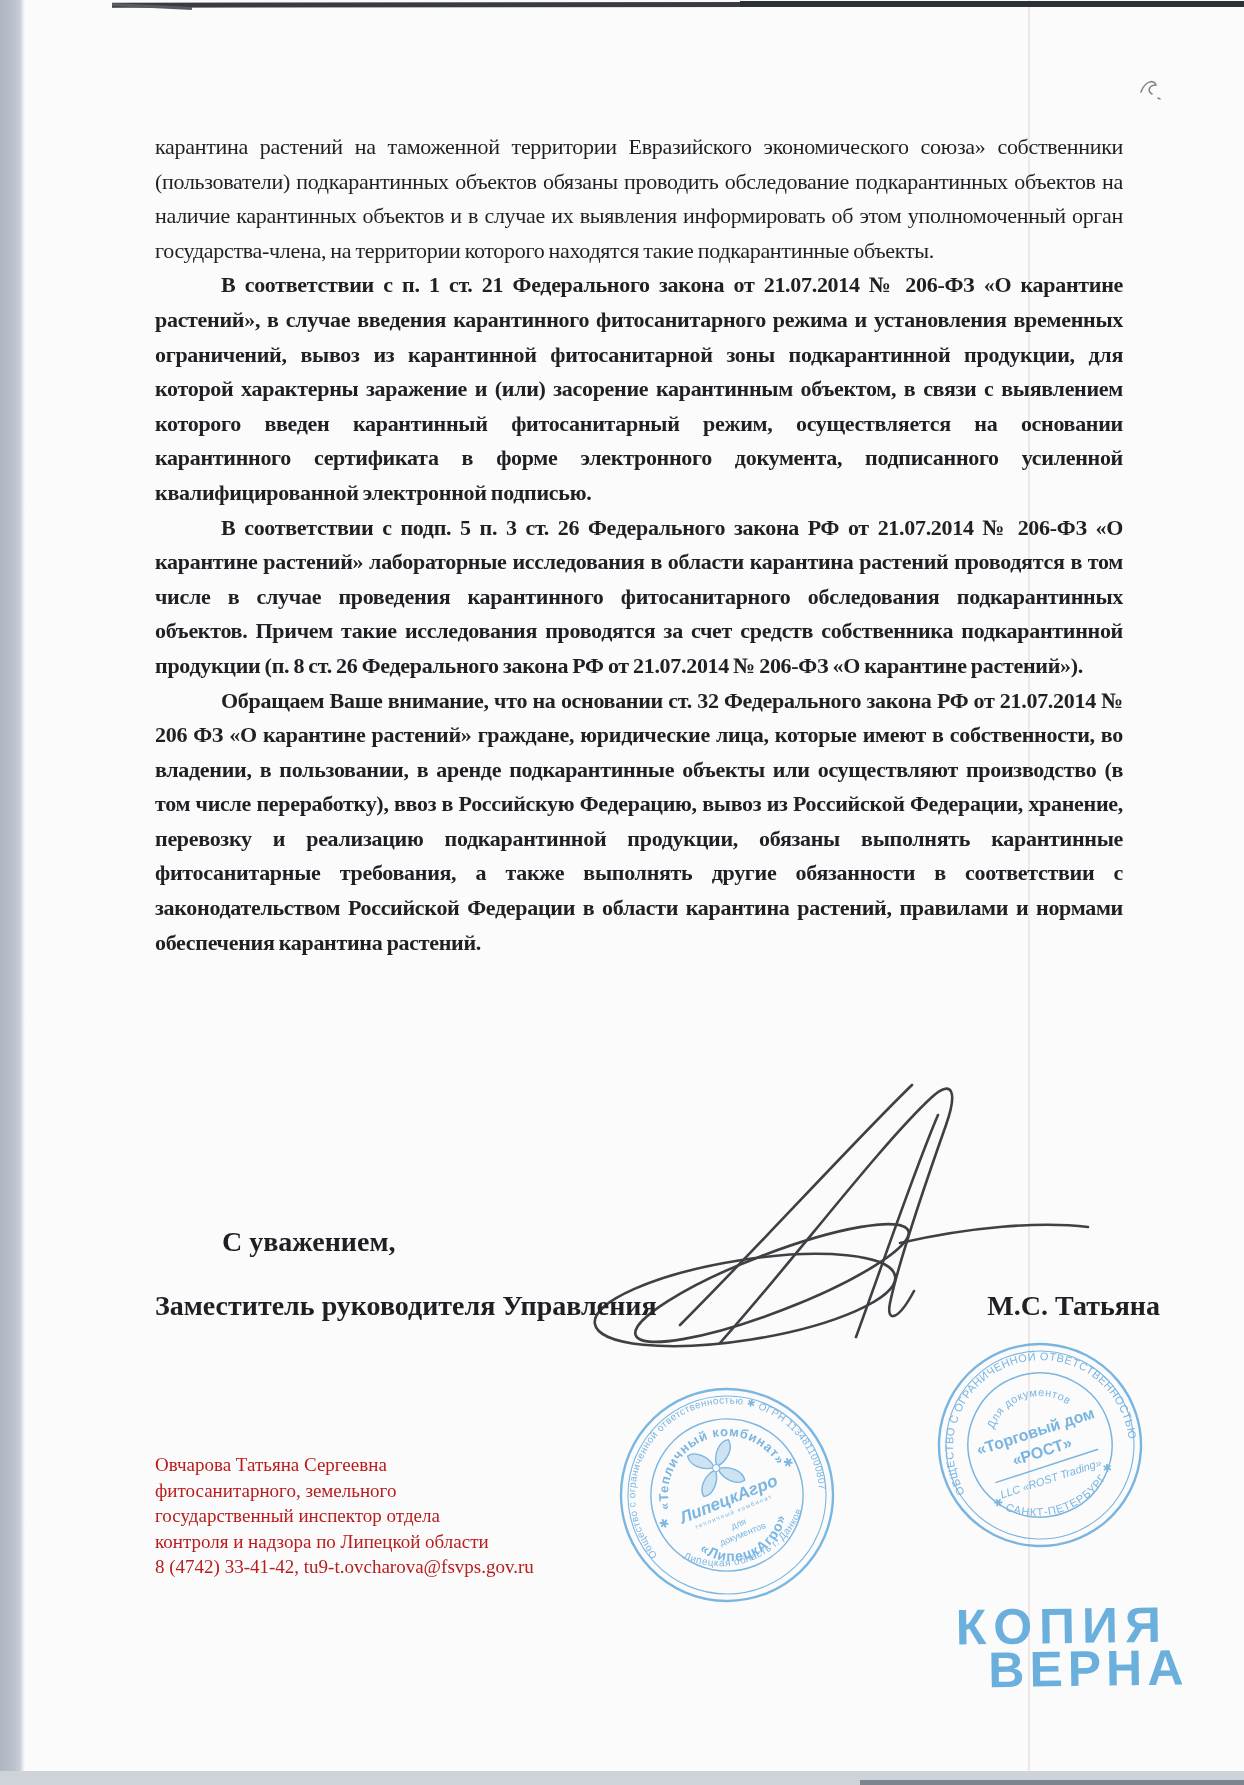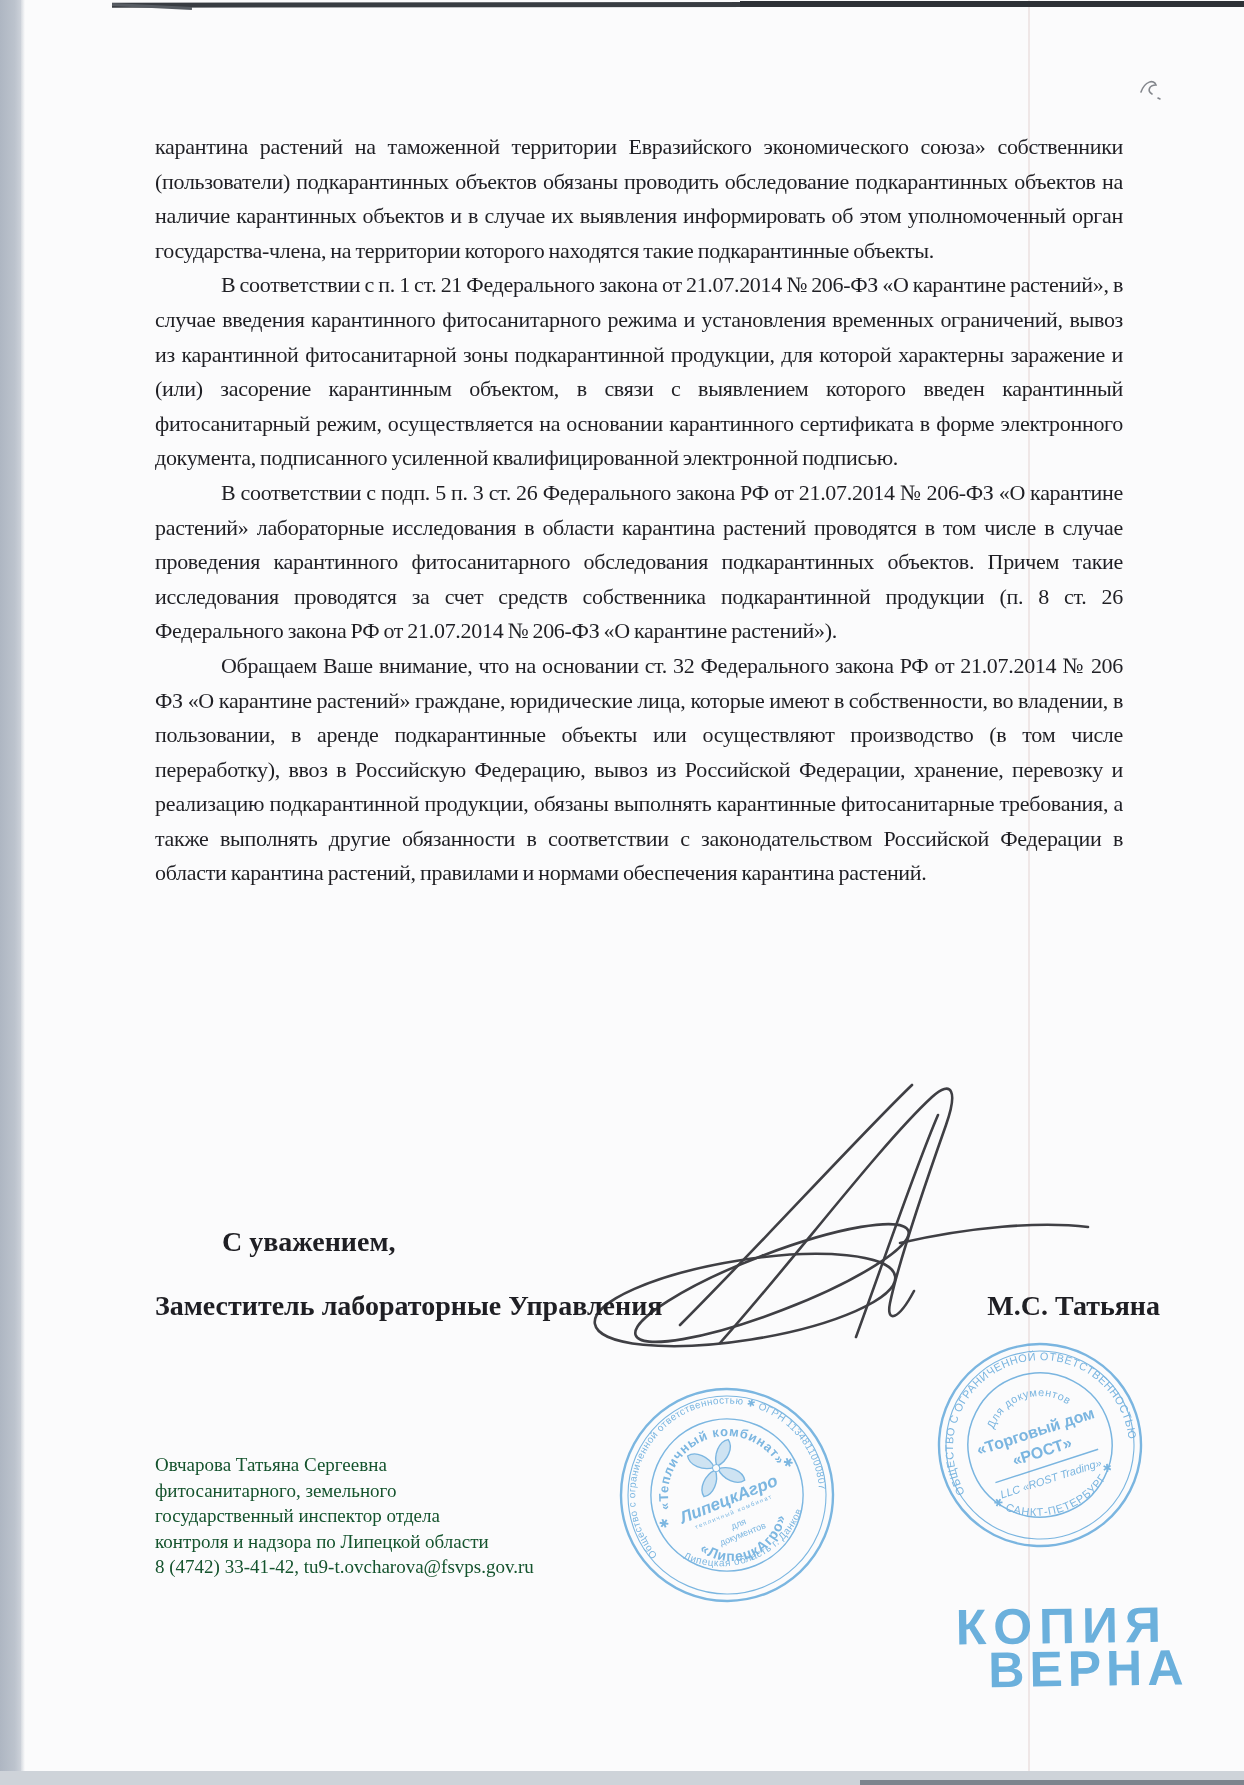--- a/index.html
+++ b/index.html
@@ -18,25 +18,25 @@
   .scan-bottom{position:absolute;left:0;right:0;bottom:0;height:14px;background:#ced3d9;}
   .scan-bottom-dark{position:absolute;left:860px;right:0;bottom:0;height:5px;background:#7d848d;}
   .scan-bottom-line{position:absolute;left:0;width:58%;bottom:12px;height:2px;background:#b3b9c0;}
   .fold-line{position:absolute;left:1028px;top:0;width:2px;height:1771px;
              background:rgba(196,158,158,0.22);}
   
   .letter-body{position:absolute;left:155px;top:130px;width:968px;
                font-size:22px;line-height:34.6px;letter-spacing:-0.3px;word-spacing:-1px;
                text-align:justify;}
   .letter-body p{margin:0;}
-  .letter-body p.ind{text-indent:66px;}
+  .letter-body p.ind{text-indent:66px;font-weight:bold;}
   .closing{position:absolute;left:222px;top:1182px;font-size:28px;font-weight:700;margin-top:44px;}
   .sign-row{position:absolute;left:155px;top:1290px;width:1005px;display:flex;
             justify-content:space-between;font-size:28px;font-weight:700;}
-  .contact{position:absolute;left:155px;top:1452px;font-size:19px;line-height:25.5px;color:#14532d;}
+  .contact{position:absolute;left:155px;top:1452px;font-size:19px;line-height:25.5px;color:#b91c1c;}
   
   .sig-svg{position:absolute;left:560px;top:1075px;z-index:5;}
   
   .stamp{position:absolute;opacity:0.82;z-index:3;}
   .stamp-lipetsk{left:612px;top:1380px;}
   .stamp-rost{left:930px;top:1335px;}
   .copy-stamp{position:absolute;left:956px;top:1606px;transform:rotate(-0.8deg);
               font-family:"Liberation Sans",sans-serif;font-weight:700;color:#58a6d8;
               opacity:.88;z-index:3;}
   .copy-stamp .l1{font-size:50px;line-height:41px;letter-spacing:7px;}
@@ -62,21 +62,21 @@
   <div class="letter-body">
     <p>карантина растений на таможенной территории Евразийского экономического союза» собственники (пользователи) подкарантинных объектов обязаны проводить обследование подкарантинных объектов на наличие карантинных объектов и в случае их выявления информировать об этом уполномоченный орган государства-члена, на территории которого находятся такие подкарантинные объекты.</p>
     <p class="ind">В соответствии с п. 1 ст. 21 Федерального закона от 21.07.2014 № 206-ФЗ «О карантине растений», в случае введения карантинного фитосанитарного режима и установления временных ограничений, вывоз из карантинной фитосанитарной зоны подкарантинной продукции, для которой характерны заражение и (или) засорение карантинным объектом, в связи с выявлением которого введен карантинный фитосанитарный режим, осуществляется на основании карантинного сертификата в форме электронного документа, подписанного усиленной квалифицированной электронной подписью.</p>
     <p class="ind">В соответствии с подп. 5 п. 3 ст. 26 Федерального закона РФ от 21.07.2014 № 206-ФЗ «О карантине растений» лабораторные исследования в области карантина растений проводятся в том числе в случае проведения карантинного фитосанитарного обследования подкарантинных объектов. Причем такие исследования проводятся за счет средств собственника подкарантинной продукции (п. 8 ст. 26 Федерального закона РФ от 21.07.2014 № 206-ФЗ «О карантине растений»).</p>
     <p class="ind">Обращаем Ваше внимание, что на основании ст. 32 Федерального закона РФ от 21.07.2014 № 206 ФЗ «О карантине растений» граждане, юридические лица, которые имеют в собственности, во владении, в пользовании, в аренде подкарантинные объекты или осуществляют производство (в том числе переработку), ввоз в Российскую Федерацию, вывоз из Российской Федерации, хранение, перевозку и реализацию подкарантинной продукции, обязаны выполнять карантинные фитосанитарные требования, а также выполнять другие обязанности в соответствии с законодательством Российской Федерации в области карантина растений, правилами и нормами обеспечения карантина растений.</p>
   </div>
 
   <div class="closing">С уважением,</div>
 
   <div class="sign-row">
-    <span>Заместитель лабораторные Управления</span>
+    <span>Заместитель руководителя Управления</span>
     <span>М.С. Татьяна</span>
   </div>
 
   <div class="contact">
     <div>Овчарова Татьяна Сергеевна</div>
     <div>фитосанитарного, земельного</div>
     <div>государственный инспектор отдела</div>
     <div>контроля и надзора по Липецкой области</div>
     <div>8 (4742) 33-41-42, tu9-t.ovcharova@fsvps.gov.ru</div>
   </div>

